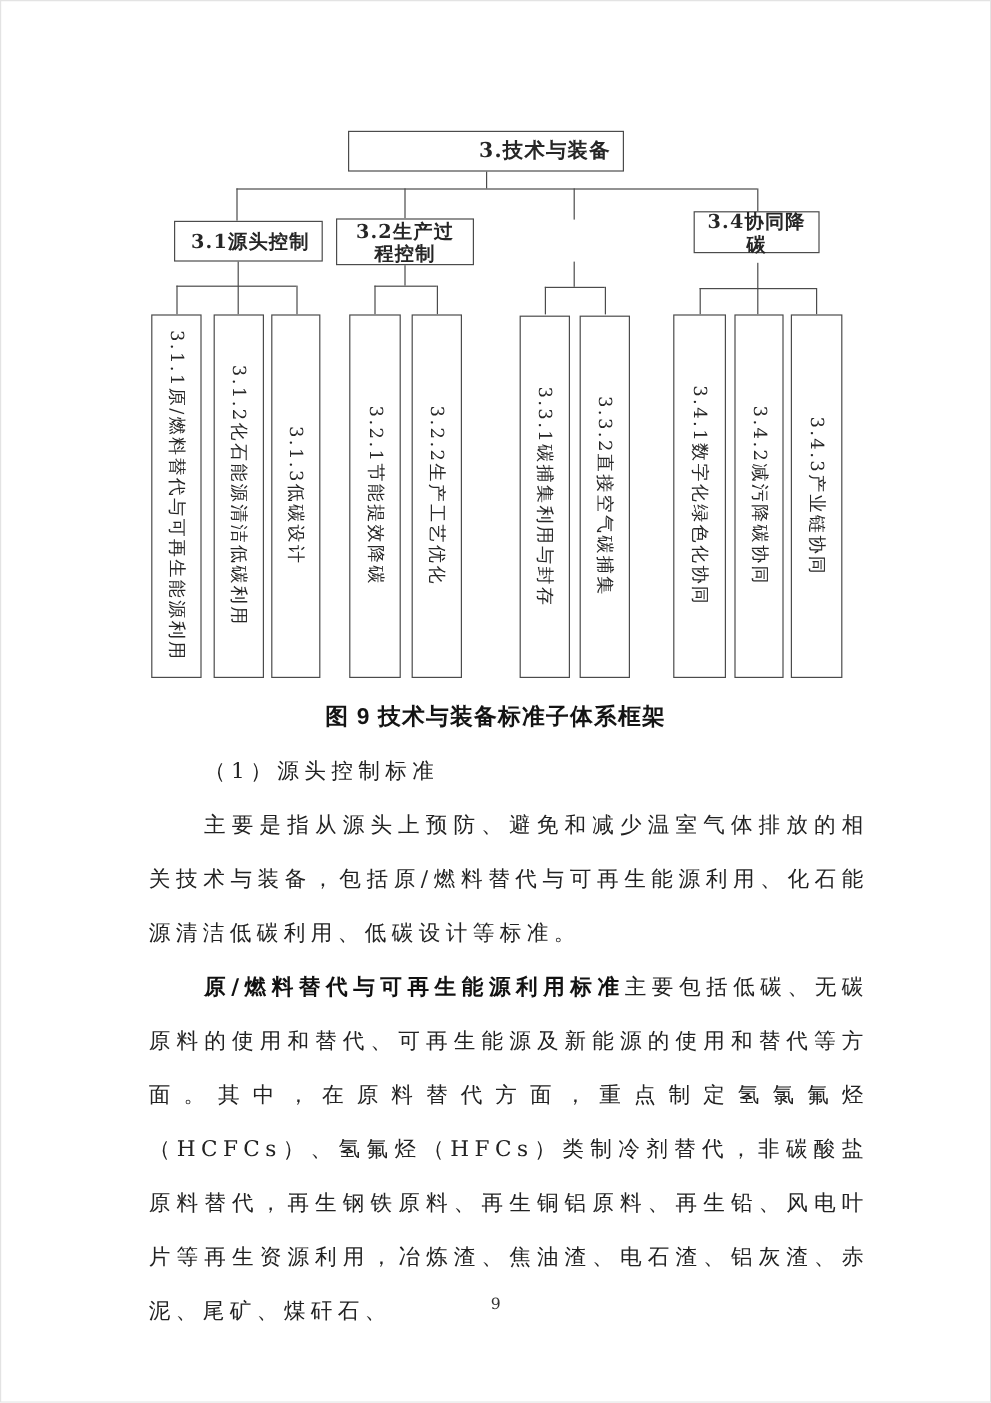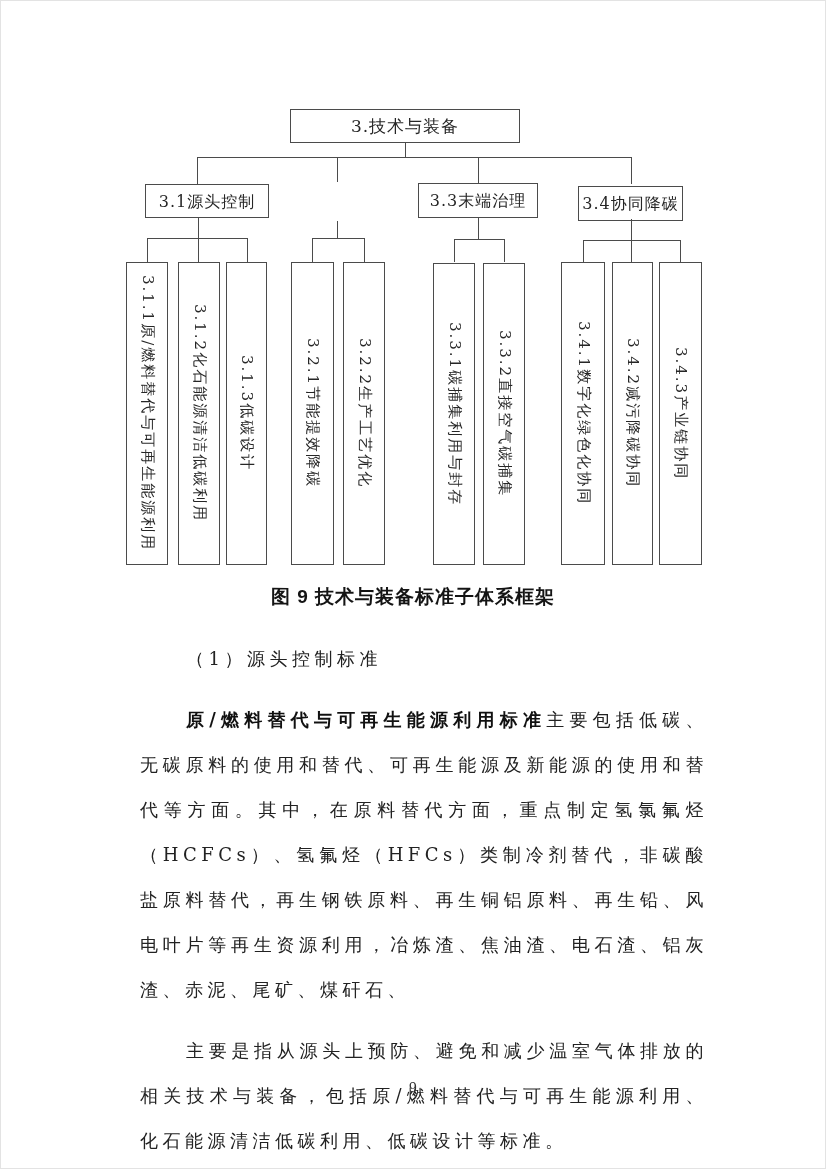--- a/index.html
+++ b/index.html
@@ -12,27 +12,28 @@
     font-family: "DejaVu Serif", serif;
     color: #1f1f1f;
     box-shadow: inset 0 0 0 1px #e3e3e3;
   }
   
   .chart { position:absolute; left:0; top:0; width:826px; height:580px; }
   .node {
     position:absolute;
     border:1px solid #4b4b4b;
     background:#fff;
-    display:flex; align-items:center; justify-content:center;
+    display:flex; align-items:center; justify-content:flex-end;
     text-align:center;
     font-size:16px; line-height:19px;
     letter-spacing:1px;
     color:#262626;
     box-sizing:border-box;
-    padding:1px 0;
+    padding:1px 10px;
+    font-weight:bold;
   }
   .root { font-size:17px; }
   .vbox {
     position:absolute;
     border:1px solid #4b4b4b;
     background:#fff;
     display:flex; align-items:center; justify-content:center;
     box-sizing:border-box;
   }
   .vtext {
@@ -58,21 +59,21 @@
     color:#141414;
   }
   .bodytext {
     position:absolute; left:124px; top:620px; width:600px;
     font-size:18px;
     line-height:45px;
     letter-spacing:4.5px;
     text-align:justify;
     color:#222222;
   }
-  .para { margin:16px; text-indent:46px; }
+  .para { margin:0; text-indent:46px; }
   .para b { font-weight:bold; color:#111; }
   .pagenum {
     position:absolute; left:0; top:1080px; width:826px;
     text-align:center;
     font-size:13px;
     color:#333;
     font-family:"DejaVu Serif", serif;
   }
 </style>
 </head>
@@ -89,24 +90,24 @@
     <span class="v" style="left:405px; top:143px; height:14px;"></span>
     <span class="h" style="left:197px; top:157px; width:434px;"></span>
     <span class="v" style="left:197px; top:157px; height:27px;"></span>
     <span class="v" style="left:337px; top:157px; height:25px;"></span>
     <span class="v" style="left:478px; top:157px; height:26px;"></span>
     <span class="v" style="left:631px; top:157px; height:27px;"></span>
 
     <div class="node" style="left:145px; top:184px; width:124px; height:34px;">
       <span>3.1源头控制</span>
     </div>
-    <div class="node" style="left:418px; top:183px; width:120px; height:35px;">
-      <span>3.3末端治理</span>
+    <div class="node" style="left:280px; top:182px; width:115px; height:39px;">
+      <span>3.2生产过程控制</span>
     </div>
-    <div class="node" style="left:578px; top:186px; width:105px; height:35px;">
+    <div class="node" style="left:578px; top:176px; width:105px; height:35px;">
       <span>3.4协同降碳</span>
     </div>
 
     <span class="v" style="left:198px; top:218px; height:44px;"></span>
     <span class="h" style="left:147px; top:238px; width:100px;"></span>
     <span class="v" style="left:147px; top:238px; height:24px;"></span>
     <span class="v" style="left:247px; top:238px; height:24px;"></span>
 
     <span class="v" style="left:337px; top:221px; height:17px;"></span>
     <span class="h" style="left:312px; top:238px; width:52px;"></span>
@@ -156,19 +157,19 @@
     <div class="vbox" style="left:659px; top:262px; width:43px; height:303px;">
       <span class="vtext">3.4.3产业链协同</span>
     </div>
 
   </div>
 
   <div class="caption">图 9 技术与装备标准子体系框架</div>
 
   <div class="bodytext">
     <p class="para">（1）源头控制标准</p>
+    <p class="para">主要是指从源头上预防、避免和减少温室气体排放的相关技术与装备，包括原/燃料替代与可再生能源利用、化石能源清洁低碳利用、低碳设计等标准。</p>
     <p class="para"><b>原/燃料替代与可再生能源利用标准</b><span>主要包括低碳、无碳原料的使用和替代、可再生能源及新能源的使用和替代等方面。其中，在原料替代方面，重点制定氢氯氟烃（HCFCs）、氢氟烃（HFCs）类制冷剂替代，非碳酸盐原料替代，再生钢铁原料、再生铜铝原料、再生铅、风电叶片等再生资源利用，冶炼渣、焦油渣、电石渣、铝灰渣、赤泥、尾矿、煤矸石、</span></p>
-    <p class="para">主要是指从源头上预防、避免和减少温室气体排放的相关技术与装备，包括原/燃料替代与可再生能源利用、化石能源清洁低碳利用、低碳设计等标准。</p>
   </div>
 
   <div class="pagenum">9</div>
 
 </div>
 
 </body></html>

